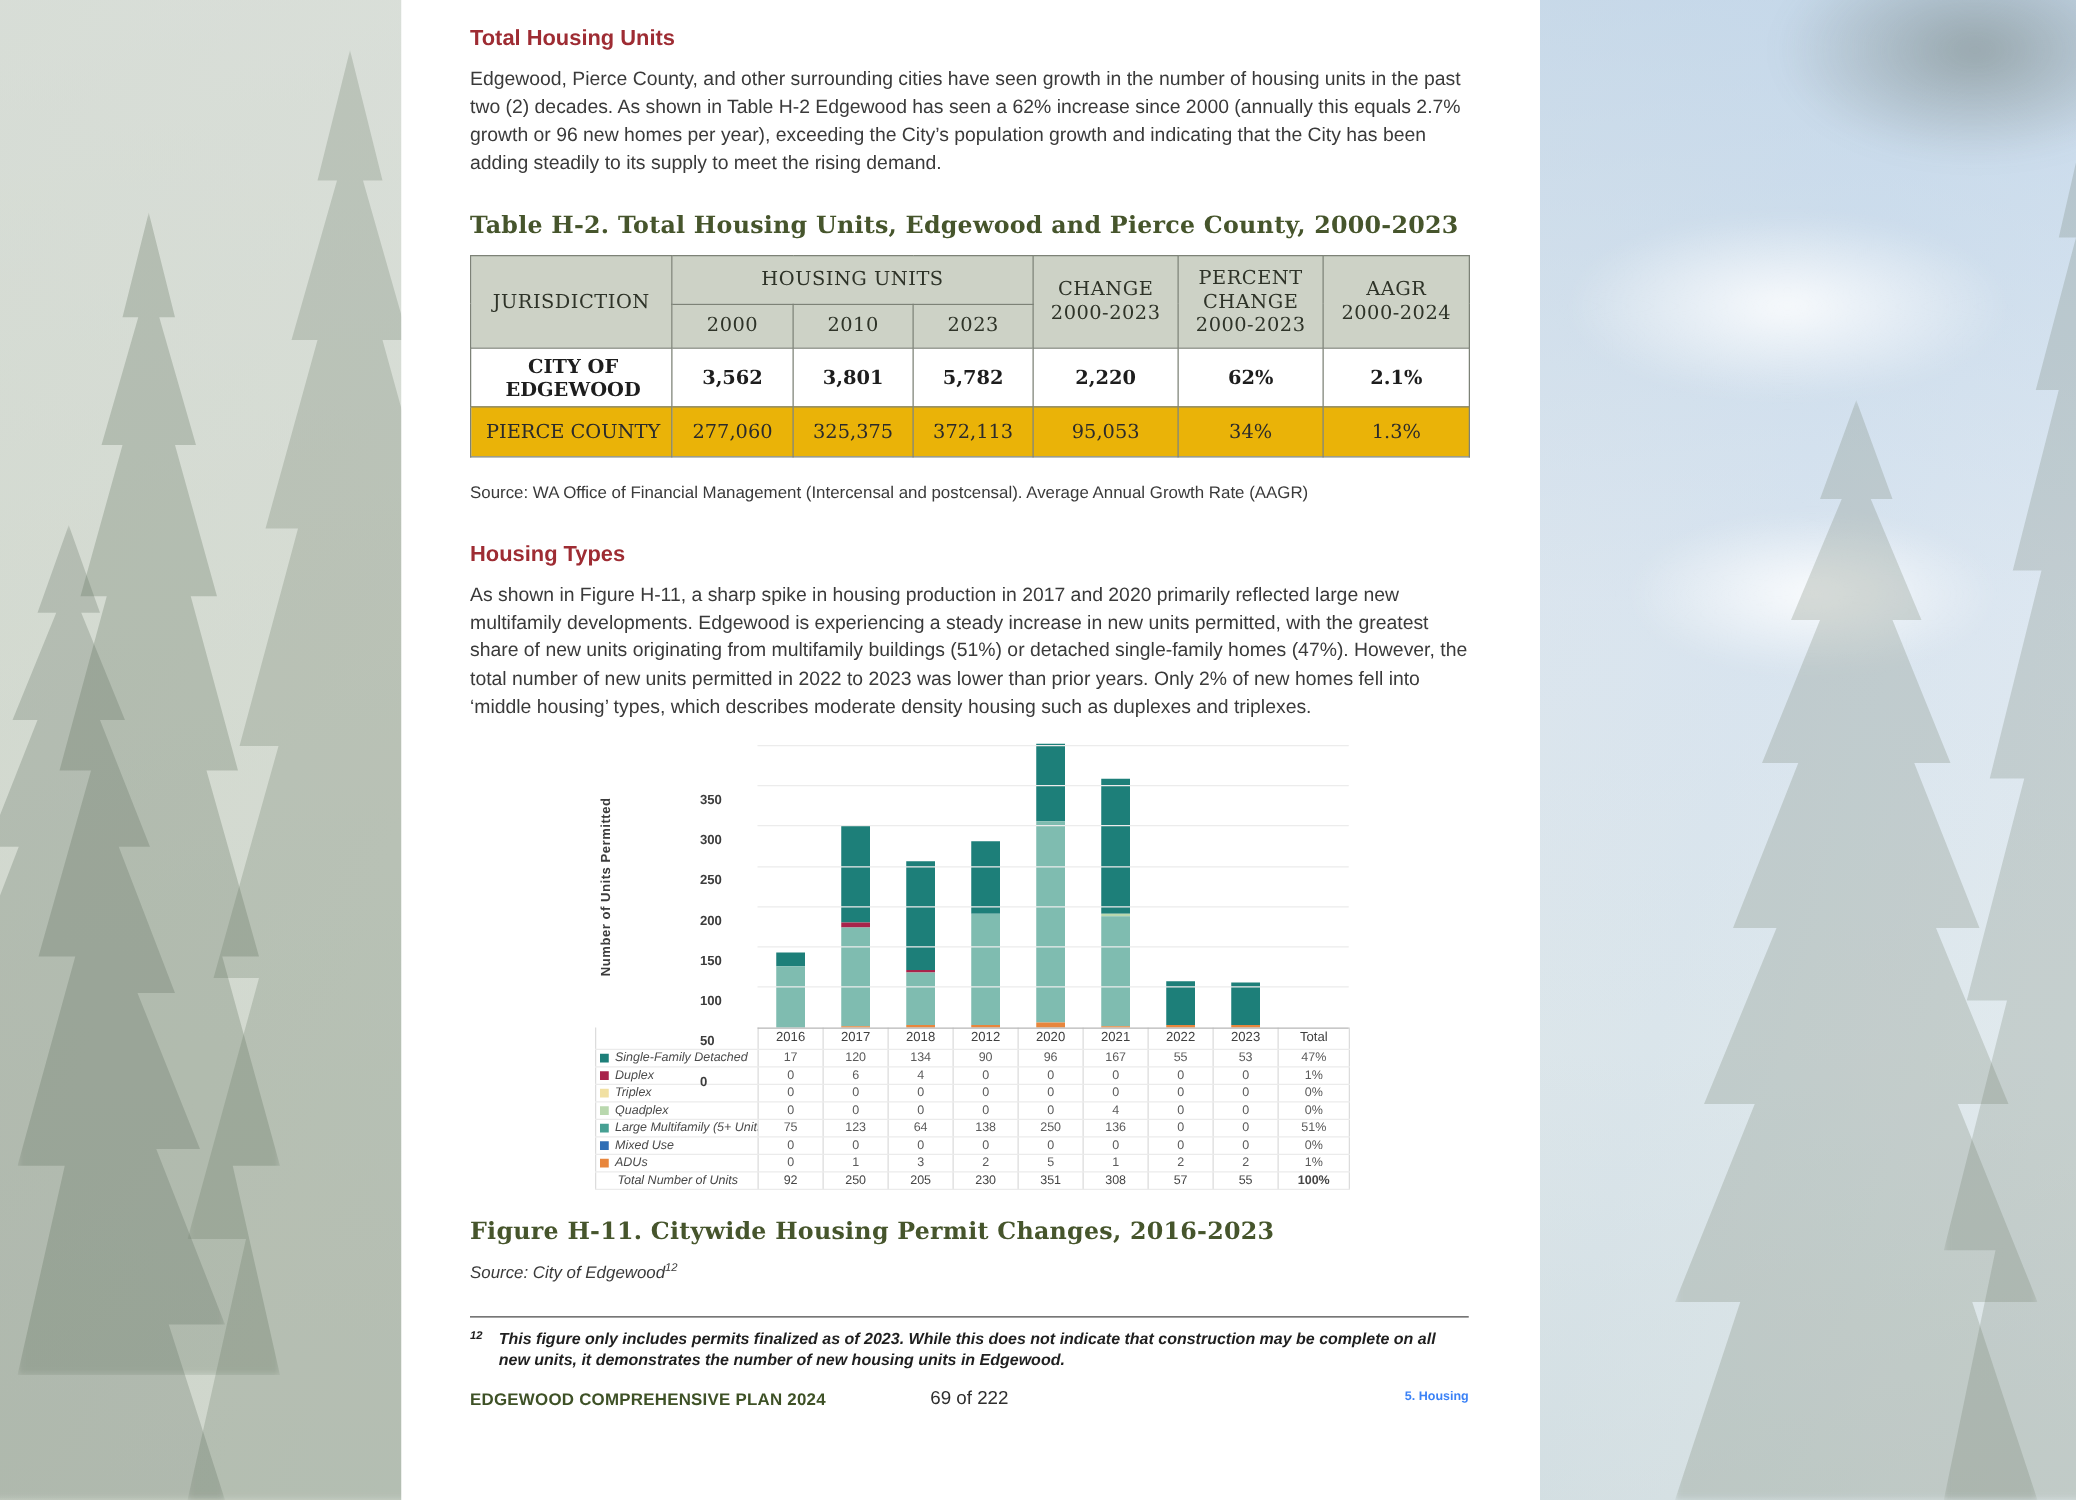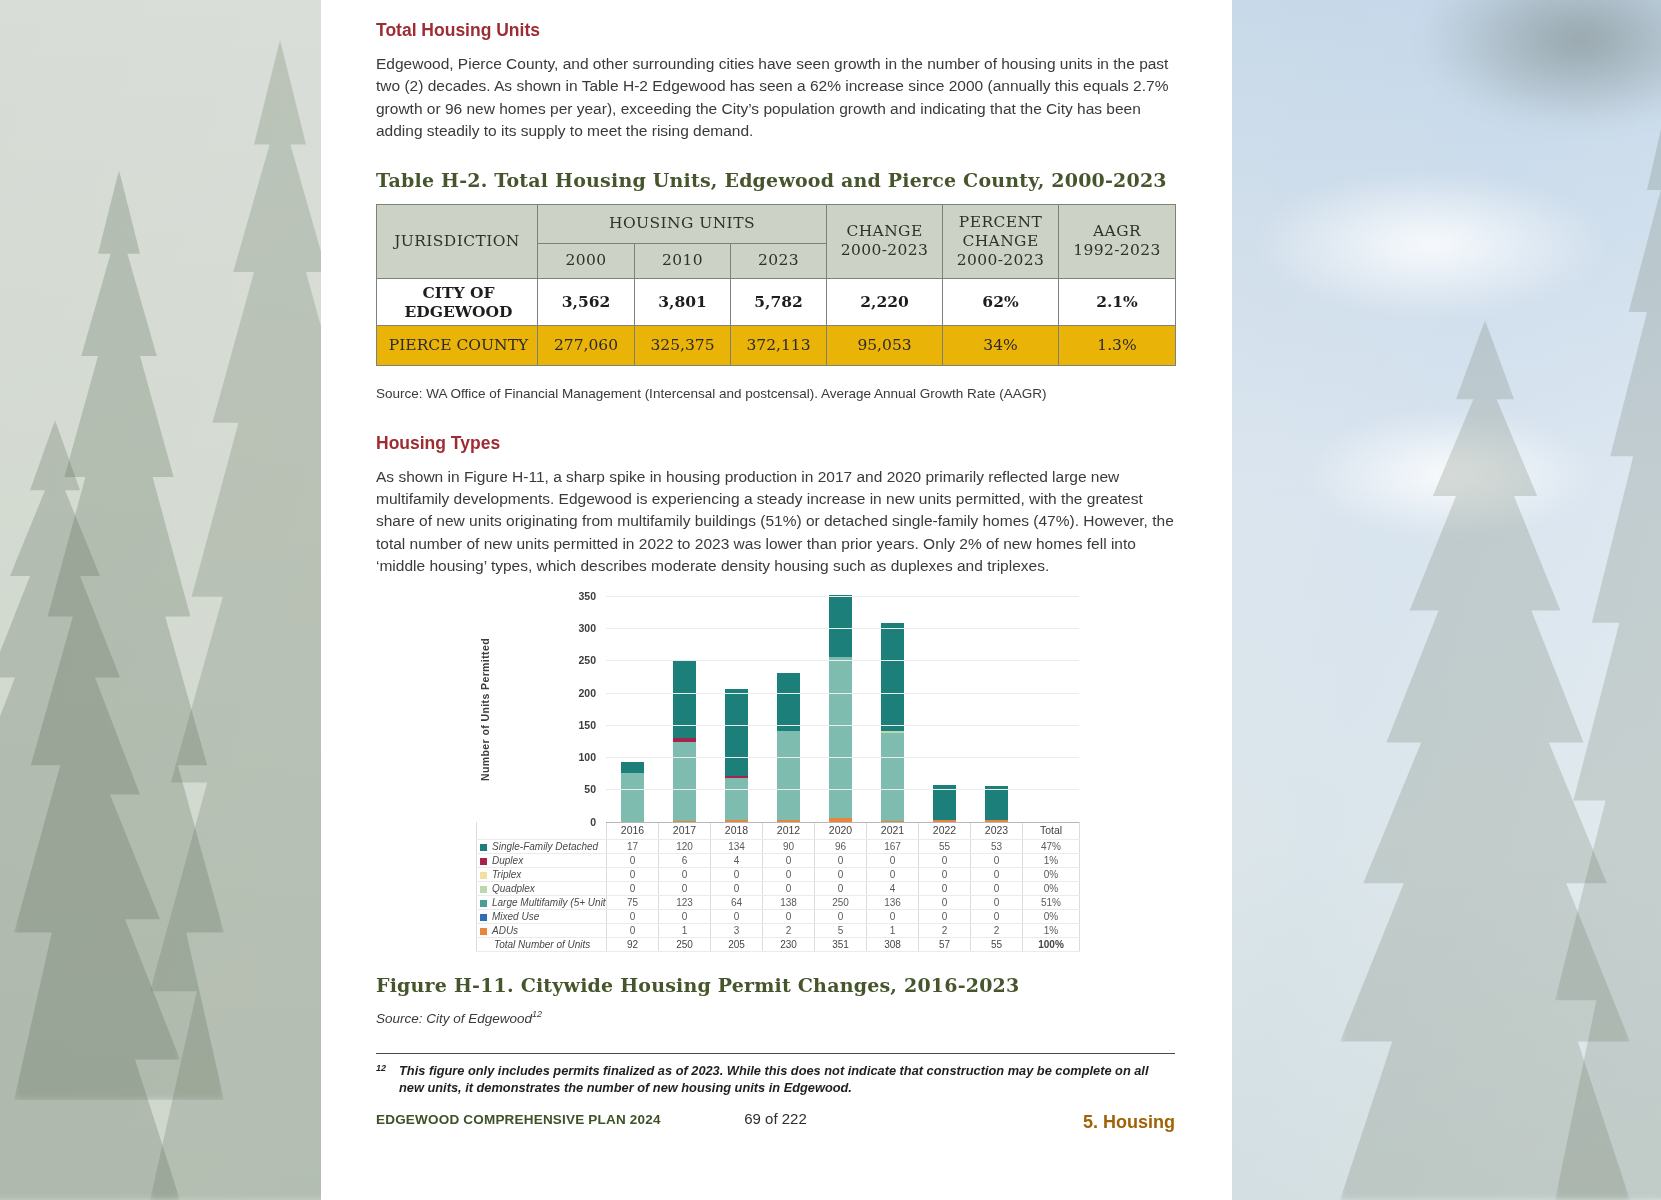--- a/index.html
+++ b/index.html
@@ -41,21 +41,21 @@
   table.h2 tr.r0 td{height:42px;font-weight:700;color:#1d1d1d;}
   table.h2 tr.r1 td{height:35px;background:#eab308;}
   .src{font-size:13.5px;color:#3a3a3a;margin-top:20px;}
   .gap-heading{margin-top:32px;}
 
   
   .figure-wrap{margin:18px 0 0 100px;width:610px;position:relative;}
   .plot{position:relative;height:226px;margin-top:10px;}
   .gridline{position:absolute;left:130px;right:7px;height:1px;background:#ececec;}
   .baseline{background:#b7b7b7;}
-  .ytick{position:absolute;width:36px;left:84px;text-align:right;font-size:10.5px;font-weight:700;color:#3c3c3c;}
+  .ytick{position:absolute;width:36px;left:84px;font-size:10.5px;font-weight:700;color:#3c3c3c;margin-top:44px;}
   .ylab{position:absolute;left:2px;top:0;height:226px;width:14px;display:flex;align-items:center;justify-content:center;
     writing-mode:vertical-rl;transform:rotate(180deg);font-size:10.5px;font-weight:700;letter-spacing:.4px;color:#3c3c3c;}
   .bars{position:absolute;left:130px;bottom:0;width:416px;display:flex;}
   .bar-col{width:52px;display:flex;justify-content:center;align-items:flex-end;}
   .bar-stack{width:23px;display:flex;flex-direction:column-reverse;}
   .seg{width:100%;}
 
   table.mini{border-collapse:collapse;table-layout:fixed;width:603px;font-size:10px;color:#5a5a5a;}
   table.mini td{border:1px solid #dcdcdc;border-top-color:#ebebeb;border-bottom-color:#ebebeb;
     height:13px;padding:0 3px;text-align:center;overflow:hidden;white-space:nowrap;}
@@ -69,21 +69,21 @@
   .fig-caption{margin-top:22px;}
   .fig-src{font-style:italic;font-size:13.5px;color:#3a3a3a;margin-top:4px;}
   .fig-src sup{font-size:9px;}
 
   .rule{border-top:1px solid #4a4a4a;margin-top:28px;width:799px;}
   .footnote{display:flex;margin-top:8px;font-style:italic;font-weight:700;font-size:12.8px;line-height:17px;color:#1f1f1f;width:785px;}
   .footnote .ref{font-size:9px;margin-right:13px;transform:translateY(-2px);flex:0 0 auto;}
   .footer{position:relative;margin-top:14px;width:799px;height:18px;}
   .f-left{position:absolute;left:0;top:2px;font-weight:700;font-size:13.5px;color:#3e5126;letter-spacing:.2px;}
   .f-center{position:absolute;left:50%;transform:translateX(-50%);top:0;font-size:15px;color:#2e2e2e;}
-  .f-right{position:absolute;right:0;top:2px;font-weight:700;font-size:18px;color:#a16207;}
+  .f-right{position:absolute;right:0;top:2px;font-weight:700;font-size:10px;color:#3b82f6;}
 </style>
 </head>
 <body>
 
 <div class="bg">
   <div class="tint-left"></div>
   <div class="tint-right"></div>
   <div class="conifer" style="left:14px;top:170px;width:210px;height:930px;background:rgba(104,119,99,.30);"></div>
   <div class="conifer" style="left:150px;top:40px;width:260px;height:1160px;background:rgba(96,112,92,.24);"></div>
   <div class="conifer" style="left:-70px;top:420px;width:250px;height:780px;background:rgba(90,106,88,.26);"></div>
@@ -114,21 +114,21 @@
     <thead>
       <tr>
         <th rowspan="2">JURISDICTION</th>
         <th colspan="3">HOUSING UNITS</th>
         <th rowspan="2">CHANGE
 2000-2023</th>
         <th rowspan="2">PERCENT
 CHANGE
 2000-2023</th>
         <th rowspan="2">AAGR
-1992-2023</th>
+2000-2024</th>
       </tr>
       <tr>
         <th>2000</th>
         <th>2010</th>
         <th>2023</th>
       </tr>
     </thead>
     <tbody>
         <tr class="r0">
           <td class="jur">CITY OF EDGEWOOD</td>

